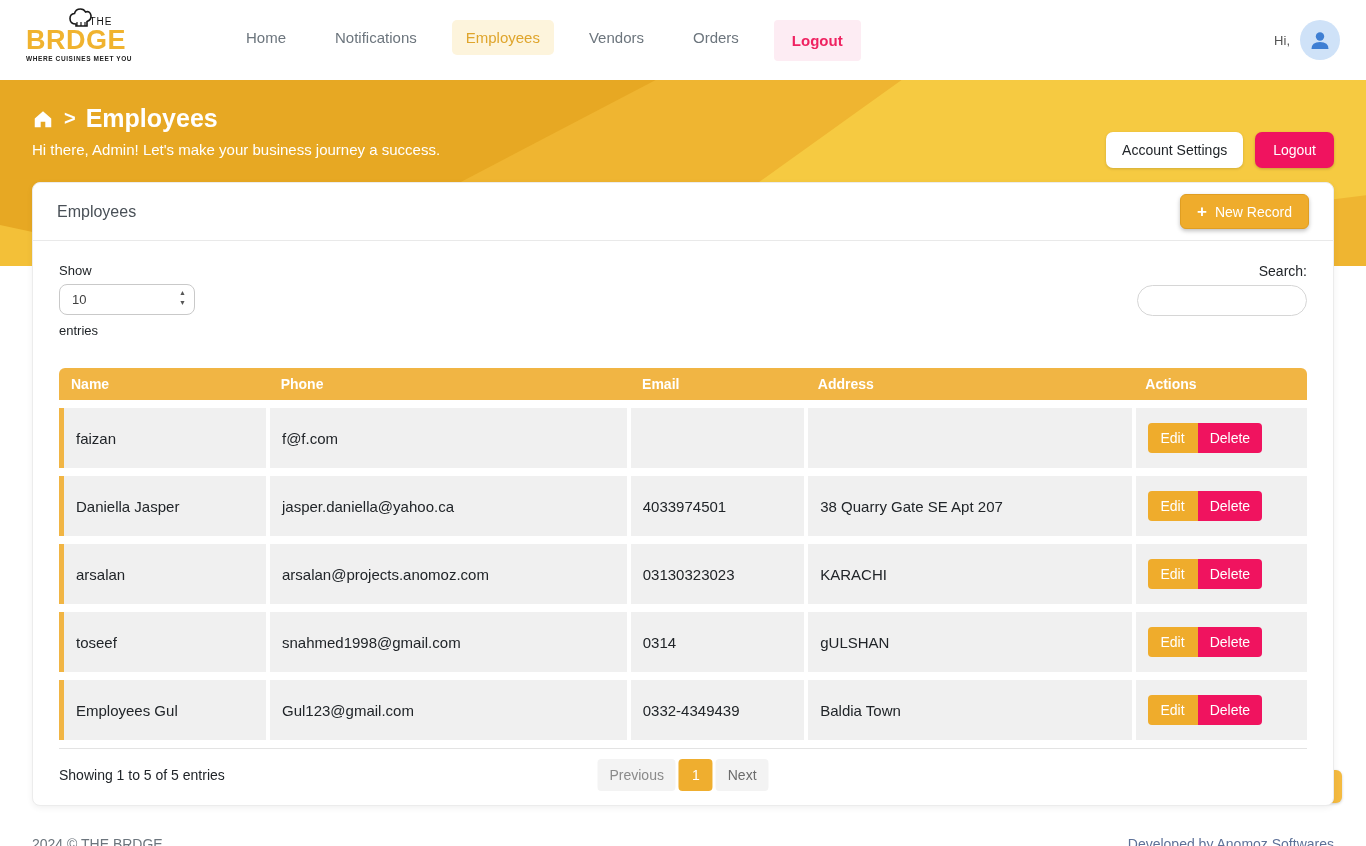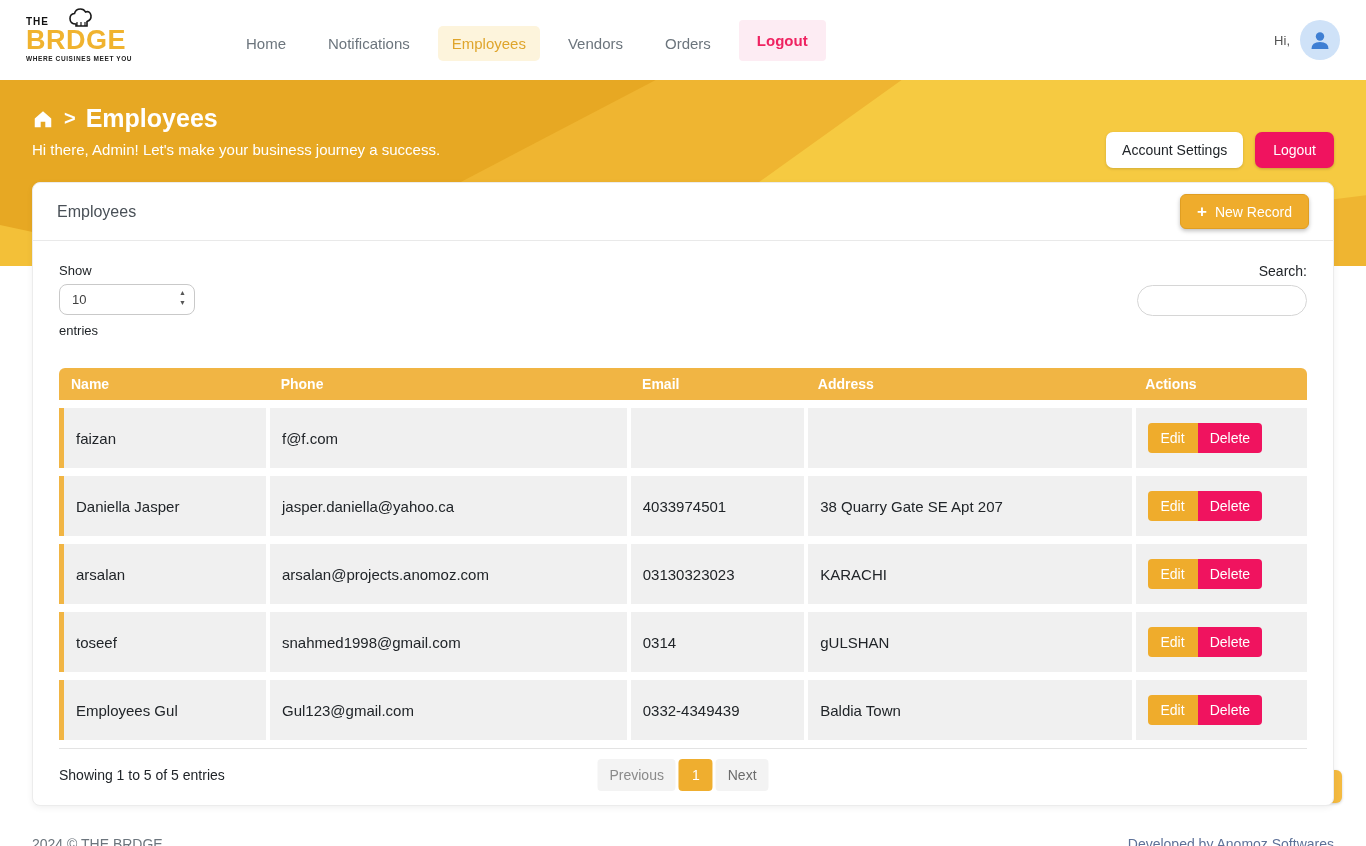--- a/index.html
+++ b/index.html
@@ -9,26 +9,26 @@
     font-family:"Liberation Sans", sans-serif;
     color:#212529; position:relative; overflow-x:hidden;
   }
 
   
   .navbar {
     height:80px; background:#fff; display:flex; align-items:center;
     padding:0 26px; position:relative; z-index:5;
   }
   .logo { width:150px; display:flex; flex-direction:column; line-height:1; position:relative; }
-  .logo .the { font-size:10px; font-weight:bold; color:#111; letter-spacing:1px; }
+  .logo .the { font-size:10px; font-weight:normal; color:#111; letter-spacing:1px;text-align:center; }
   .logo .brand { font-size:27px; font-weight:bold; color:#f0b32f; letter-spacing:0.5px; }
   .logo .tagline { font-size:6.5px; font-weight:bold; color:#222; letter-spacing:0.6px; margin-top:2px; }
   .logo svg.hat { position:absolute; left:40px; top:-10px; }
 
-  .nav-links { display:flex; align-items:flex-end; gap:14px; margin-left:56px; }
+  .nav-links { display:flex; align-items:flex-start; gap:21px; margin-left:56px; }
   .nav-item {
     font-size:15px; color:#6c757d; padding:9px 14px; border-radius:5px;
     background:transparent; border:none; cursor:pointer; text-decoration:none;
     font-family:"Liberation Sans", sans-serif;
   }
   .nav-item.active { background:#fdf4dc; color:#dfa52c; }
   .nav-item.logout { background:#fdecf3; color:#ef2361; font-weight:bold; padding:12px 18px; border-radius:4px; }
 
   .nav-right { margin-left:auto; display:flex; align-items:center; gap:10px; }
   .greeting { font-size:13px; color:#555; }

